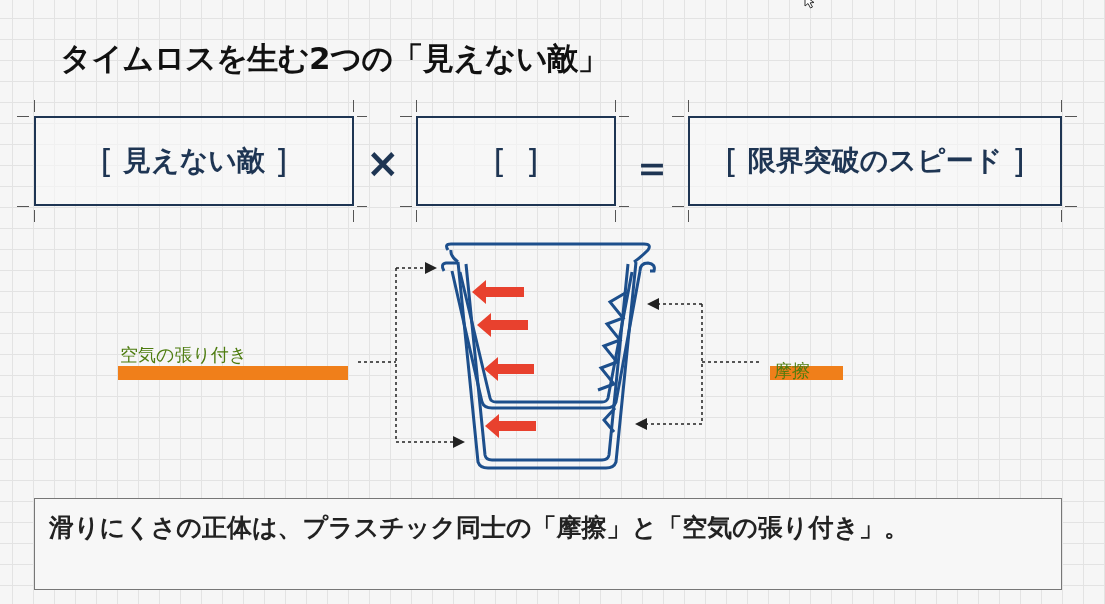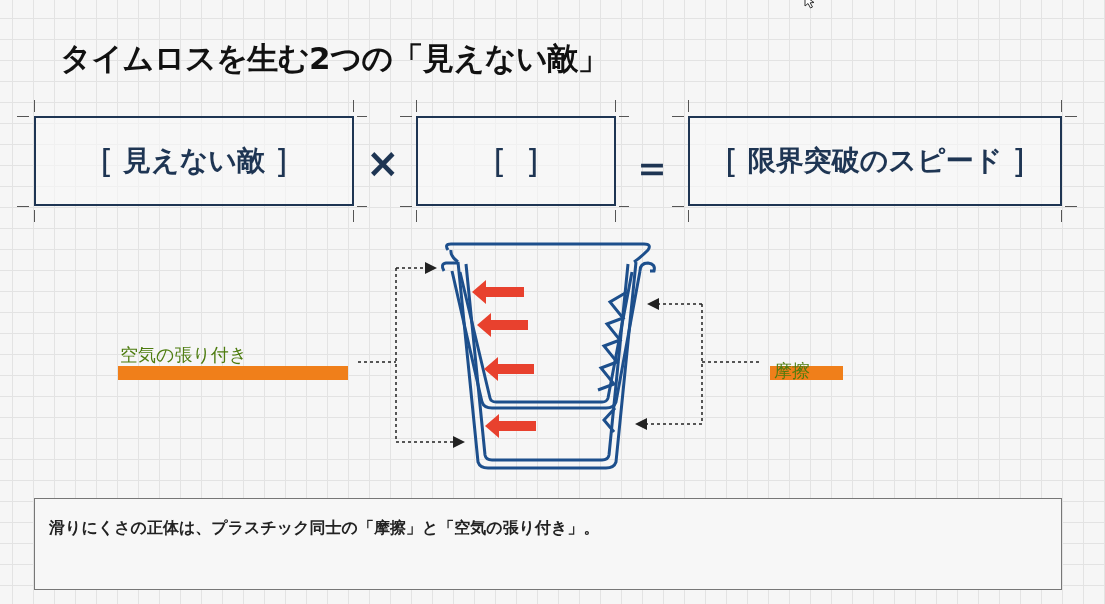--- a/index.html
+++ b/index.html
@@ -36,21 +36,21 @@
       position: absolute; font-size: 18px; font-weight: normal; color: #4d7c0f; white-space: nowrap;
       z-index: 2;
     }
     .hl {
       position: absolute; background: #f07f1a; z-index: 1;
     }
     .footer-box {
       position: absolute; left: 34px; top: 498px; width: 1028px; height: 92px;
       border: 1px solid #777; background: #f7f7f7;
       padding: 12px 14px;
-      font-size: 16px; font-weight: bold; color: #222; line-height: 33px;
+      font-size: 25px; font-weight: bold; color: #222; line-height: 33px;
     }
     .cursor { position: absolute; left: 803px; top: -4px; }
     svg.diagram { position: absolute; left: 0; top: 0; }
   </style>
 </head>
 <body>
 
 <svg class="cursor" width="16" height="14" viewBox="0 0 16 14">
   <path d="M2 0 L2 10 L5 7.5 L7.5 12 L9.5 11 L7.2 6.8 L11 6.5 Z" fill="#fff" stroke="#333" stroke-width="1"></path>
 </svg>

